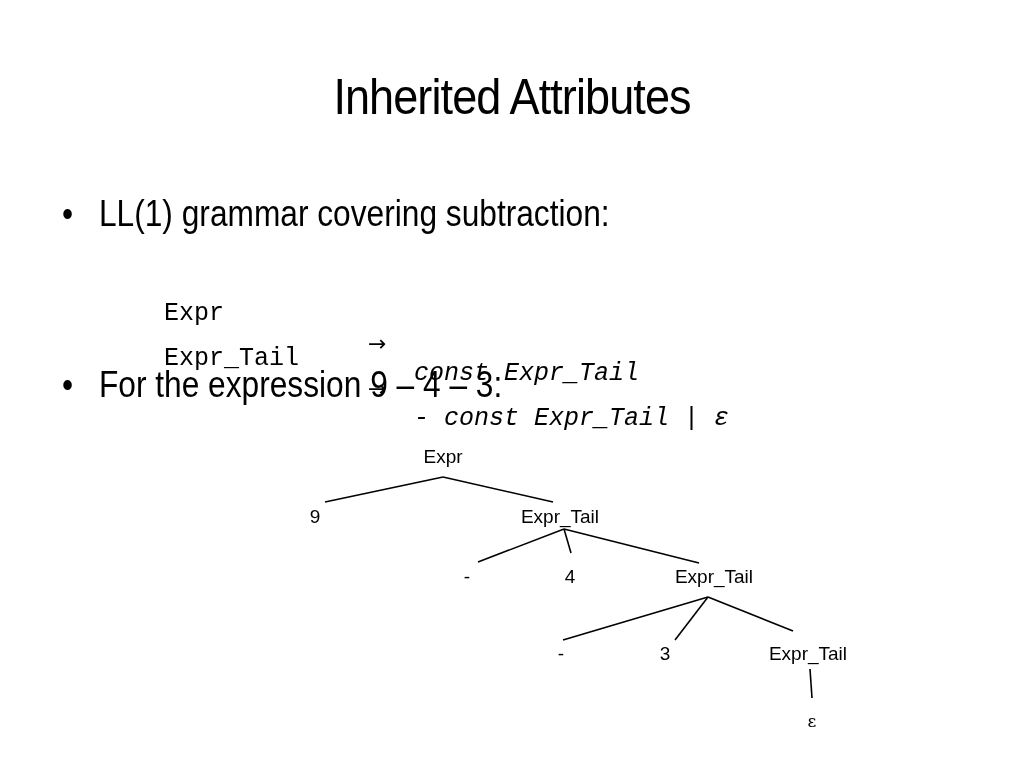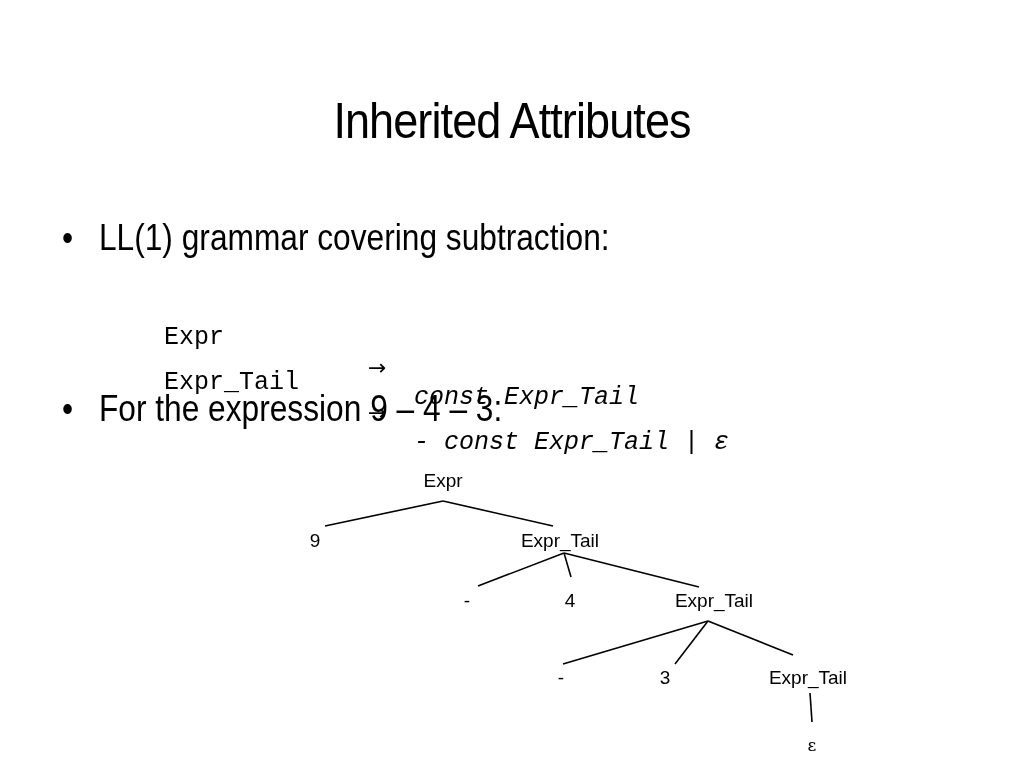--- a/index.html
+++ b/index.html
@@ -1,17 +1,17 @@
 <!DOCTYPE html>
 <html><head>
   <meta charset="utf-8">
   <style>
     html, body { margin: 0; padding: 0; }
     body { width: 1024px; height: 768px; background: #ffffff; position: relative; overflow: hidden; color: #000; }
-    .slide { position: absolute; inset: 0; margin-top: 24px; }
+    .slide { position: absolute; inset: 0; }
     .title { position: absolute; left: 0; top: 62px; width: 1024px; text-align: center; font-family: "Liberation Sans", sans-serif; font-size: 50px; line-height: 70px; letter-spacing: -1px; transform: scaleX(0.9); }
     .bullet { position: absolute; font-family: "Liberation Sans", sans-serif; font-size: 36px; line-height: 44px; white-space: nowrap; transform-origin: left center; transform: scaleX(0.88); }
     .bullet .dot { display: inline-block; width: 42px; }
     .b1 { left: 62px; top: 192px; }
     .b2 { left: 62px; top: 363px; }
     .gram { position: absolute; font-family: "Liberation Mono", monospace; font-size: 25px; line-height: 30px; white-space: pre; }
     .g1 { top: 269px; }
     .g2 { top: 314px; }
     .lhs { position: absolute; left: 164px; }
     .arrow { position: absolute; left: 368px; font-family: "DejaVu Sans", sans-serif; font-size: 22px; }

